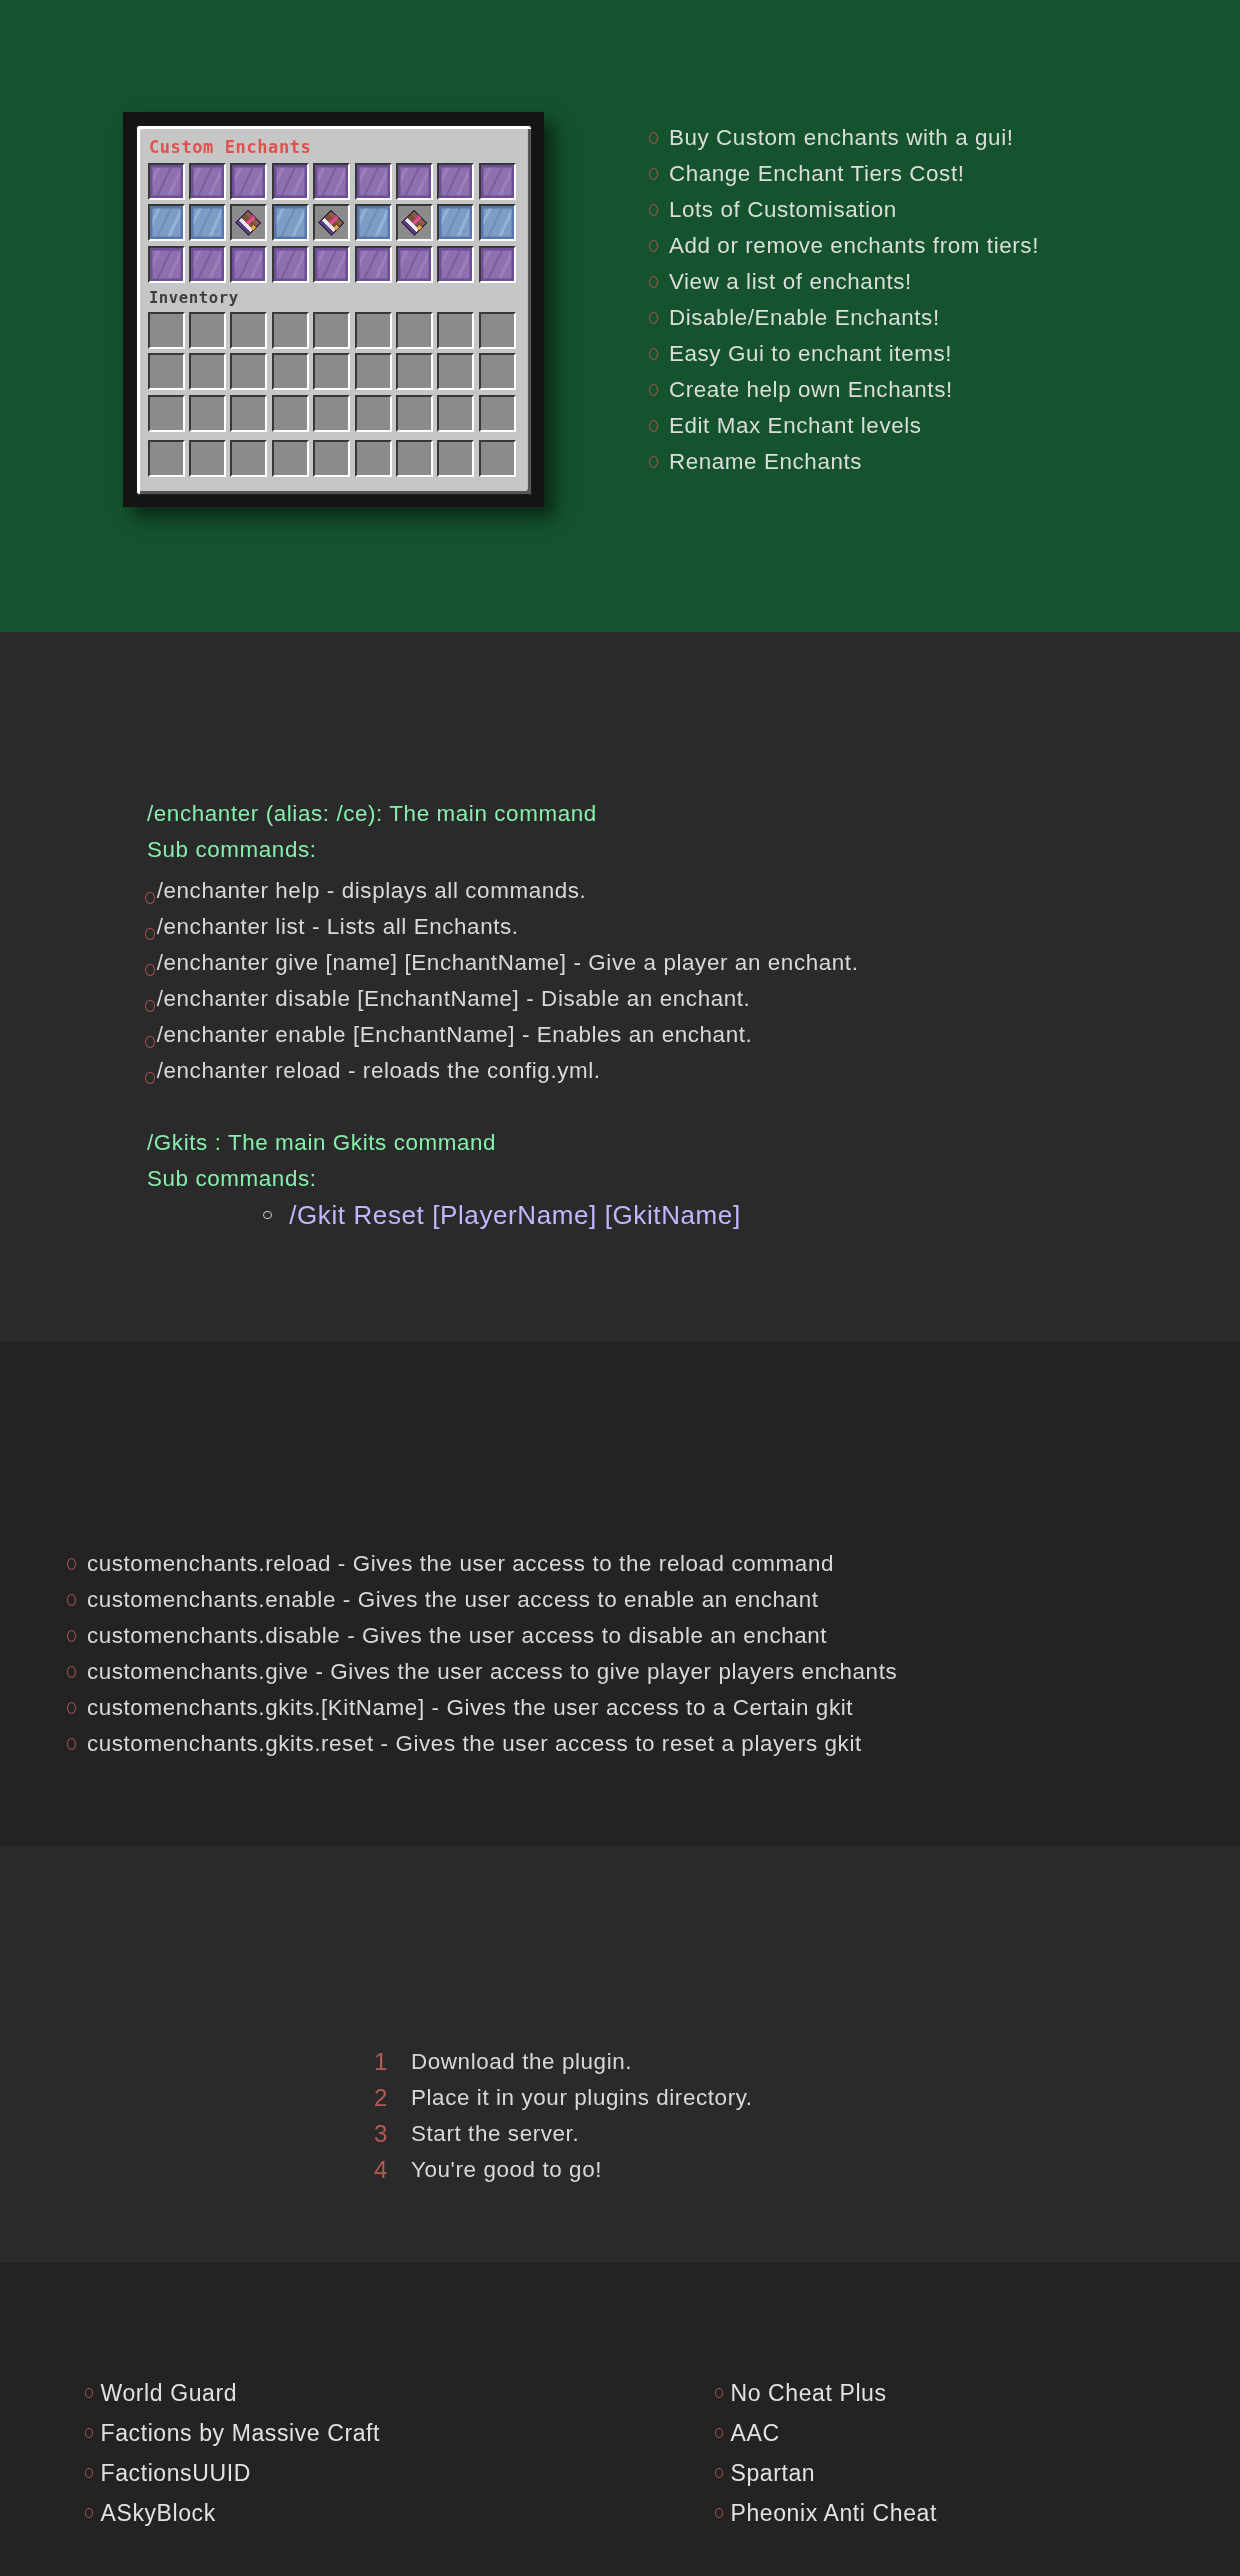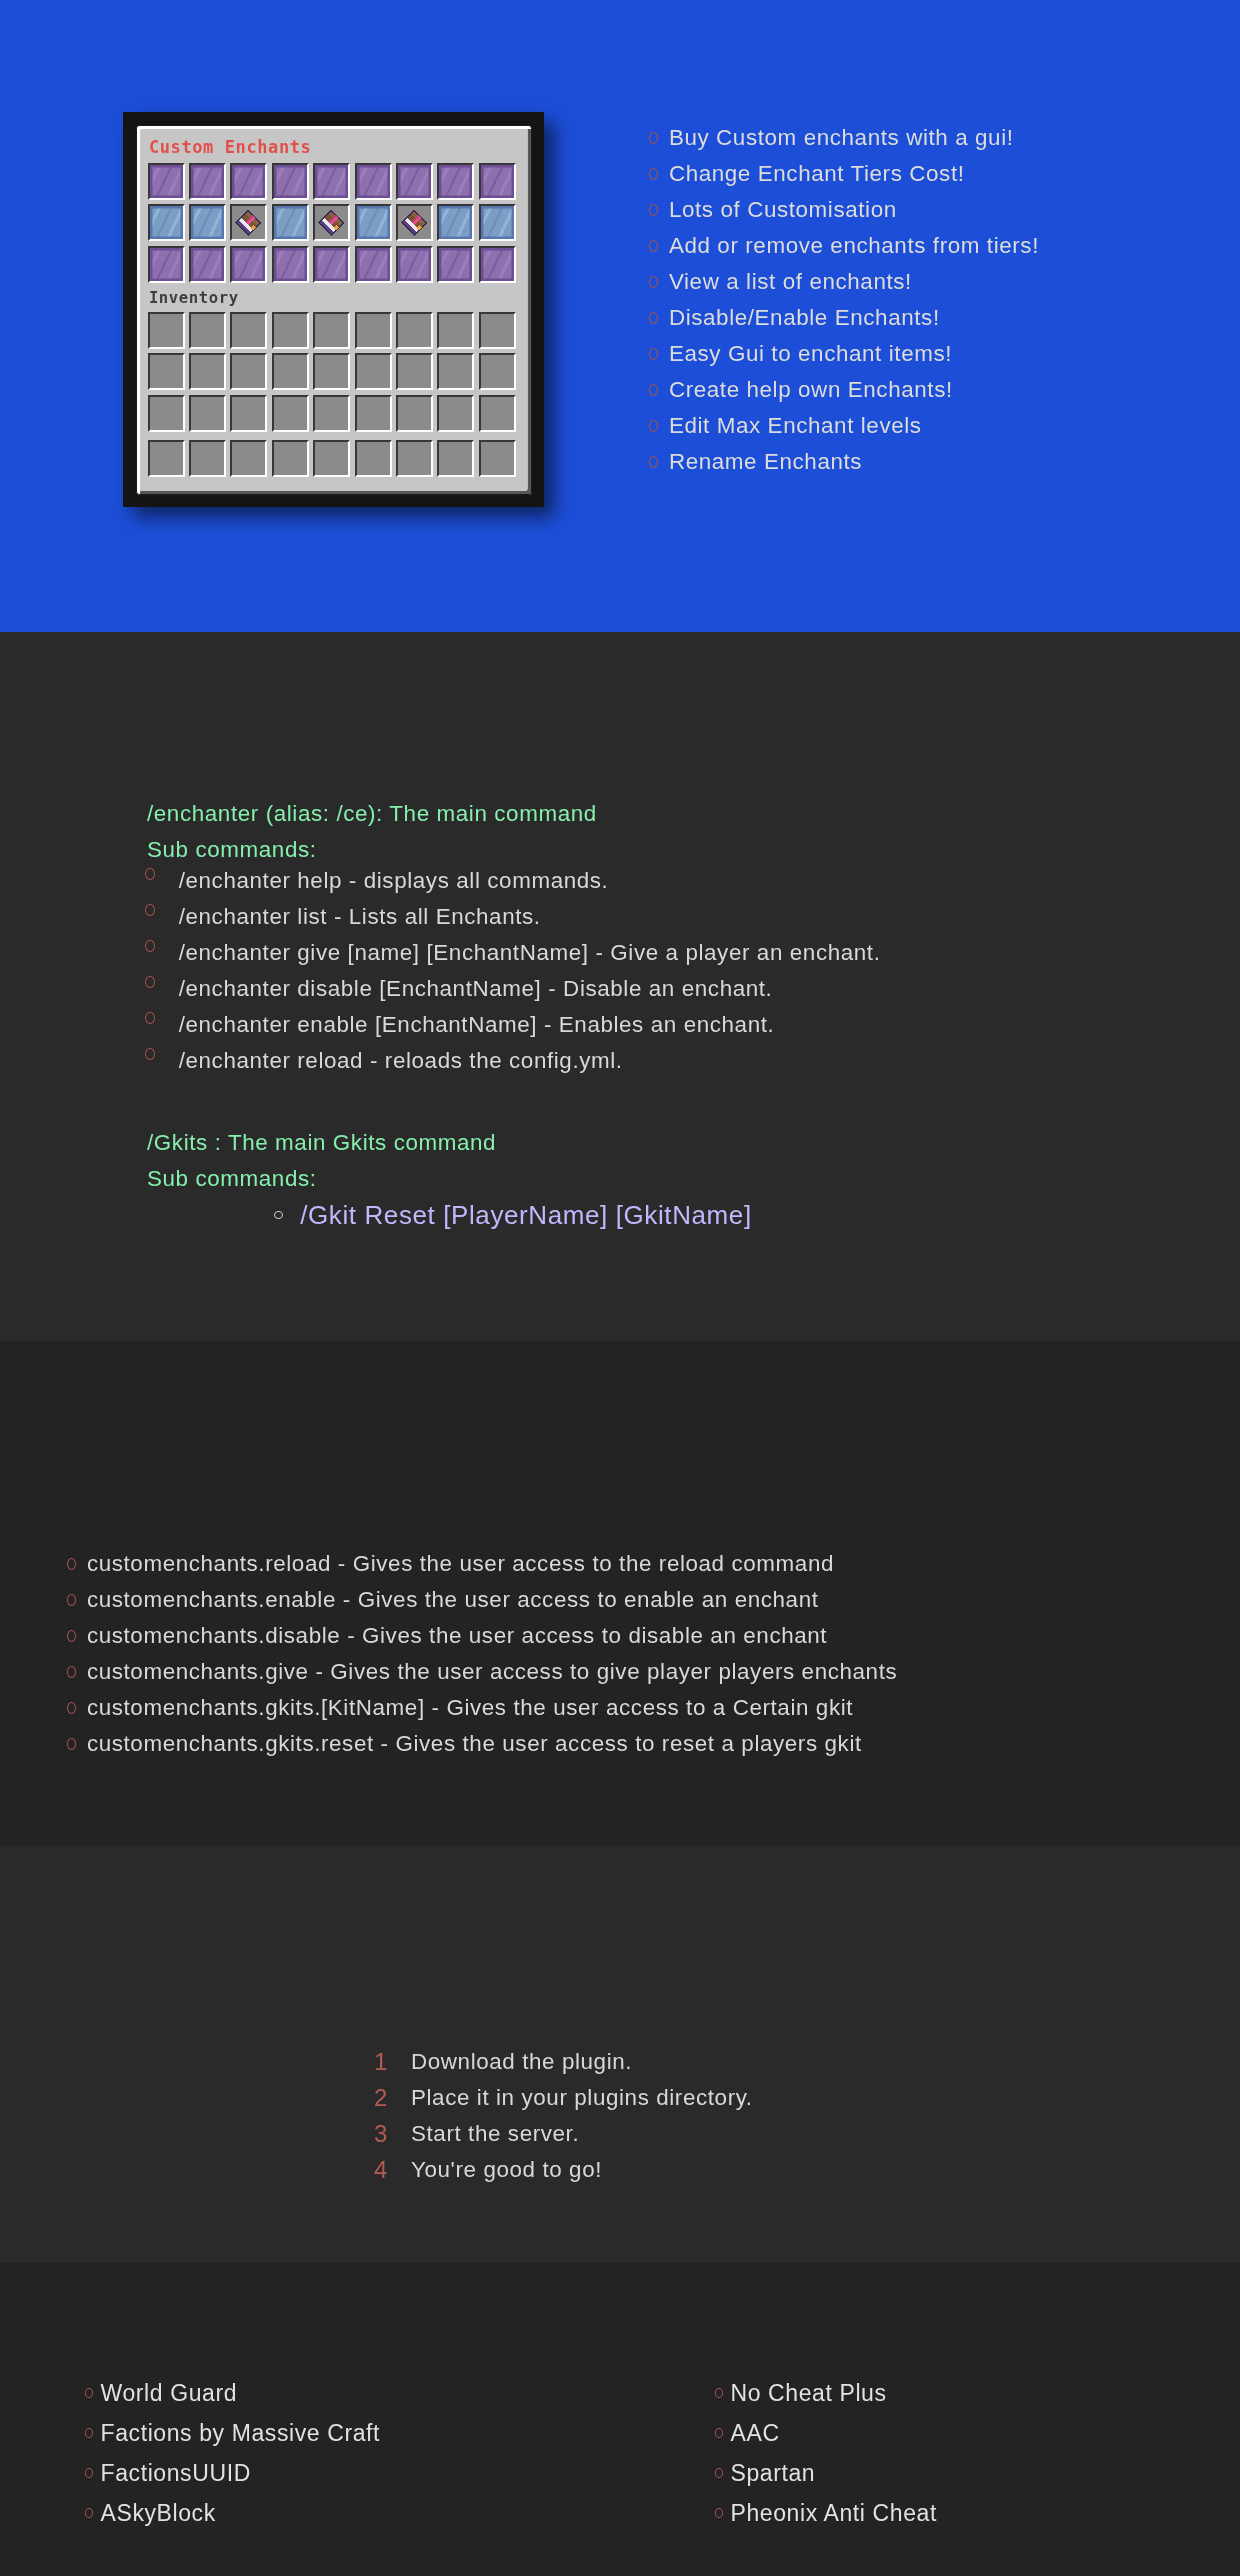--- a/index.html
+++ b/index.html
@@ -4,21 +4,21 @@
 <style>
   html,body{margin:0;padding:0;}
   body{
     width:1240px;height:2576px;position:relative;overflow:hidden;
     background:#232323;
     font-family:"Liberation Sans",sans-serif;
     font-weight:300;
     color:#dcdcda;
   }
   .section{position:absolute;left:0;width:1240px;}
-  #sec-top{top:0;height:632px;background:#1d4ed8;}
+  #sec-top{top:0;height:632px;background:#14532d;}
   #sec-commands{top:632px;height:709px;background:#2a2a2b;}
   #sec-permissions{top:1342px;height:504px;background:#232323;}
   #sec-install{top:1846px;height:418px;background:#2a2a2b;}
   #sec-supported{top:2263px;height:313px;background:#232323;}
 
   
   .big-heading{
     position:absolute;left:0;width:100%;text-align:center;
     font-size:59px;font-weight:100;letter-spacing:3.1px;
     color:#c4655c;line-height:75px;white-space:nowrap;
@@ -72,21 +72,21 @@
     box-shadow:inset 0 0 0 2.5px #6d4f95;
   }
   .slot.blue{
     background:repeating-linear-gradient(115deg,#7d9ec4 0 7.5px,#90b3d6 7.5px 10.6px,#7d9ec4 10.6px 18.7px,#6d8fb9 18.7px 21px);
     box-shadow:inset 0 0 0 2.5px #5877ae;
   }
 
   
   .cmd-block{position:absolute;left:123px;top:796px;}
   .cmd-line{display:flex;align-items:center;height:36px;font-size:22.4px;letter-spacing:0.6px;color:#86efac;margin-left:24px;}
-  .cmd-sub{margin-left:22.4px;display:flex;align-items:flex-start;gap:24px;height:36px;font-size:22.4px;letter-spacing:0.6px;color:#d9d9d7;}
+  .cmd-sub{margin-left:22.4px;display:flex;align-items:flex-end;gap:2px;height:36px;font-size:22.4px;letter-spacing:0.6px;color:#d9d9d7;}
   .cmd-spacer{height:41px;}
   .gkit-sub{margin-left:22.4px;display:flex;align-items:center;gap:17.4px;height:36px;font-size:26px;letter-spacing:0.6px;color:#c4b5fd;justify-content:center;}
 
   
   .perm-list{position:absolute;left:67px;top:1546px;}
   .perm-row{display:flex;align-items:center;height:36px;gap:10.6px;
     font-size:22.4px;letter-spacing:0.6px;color:#d9d9d7;}
 
   
   .install-list{position:absolute;left:374px;top:2044px;}

